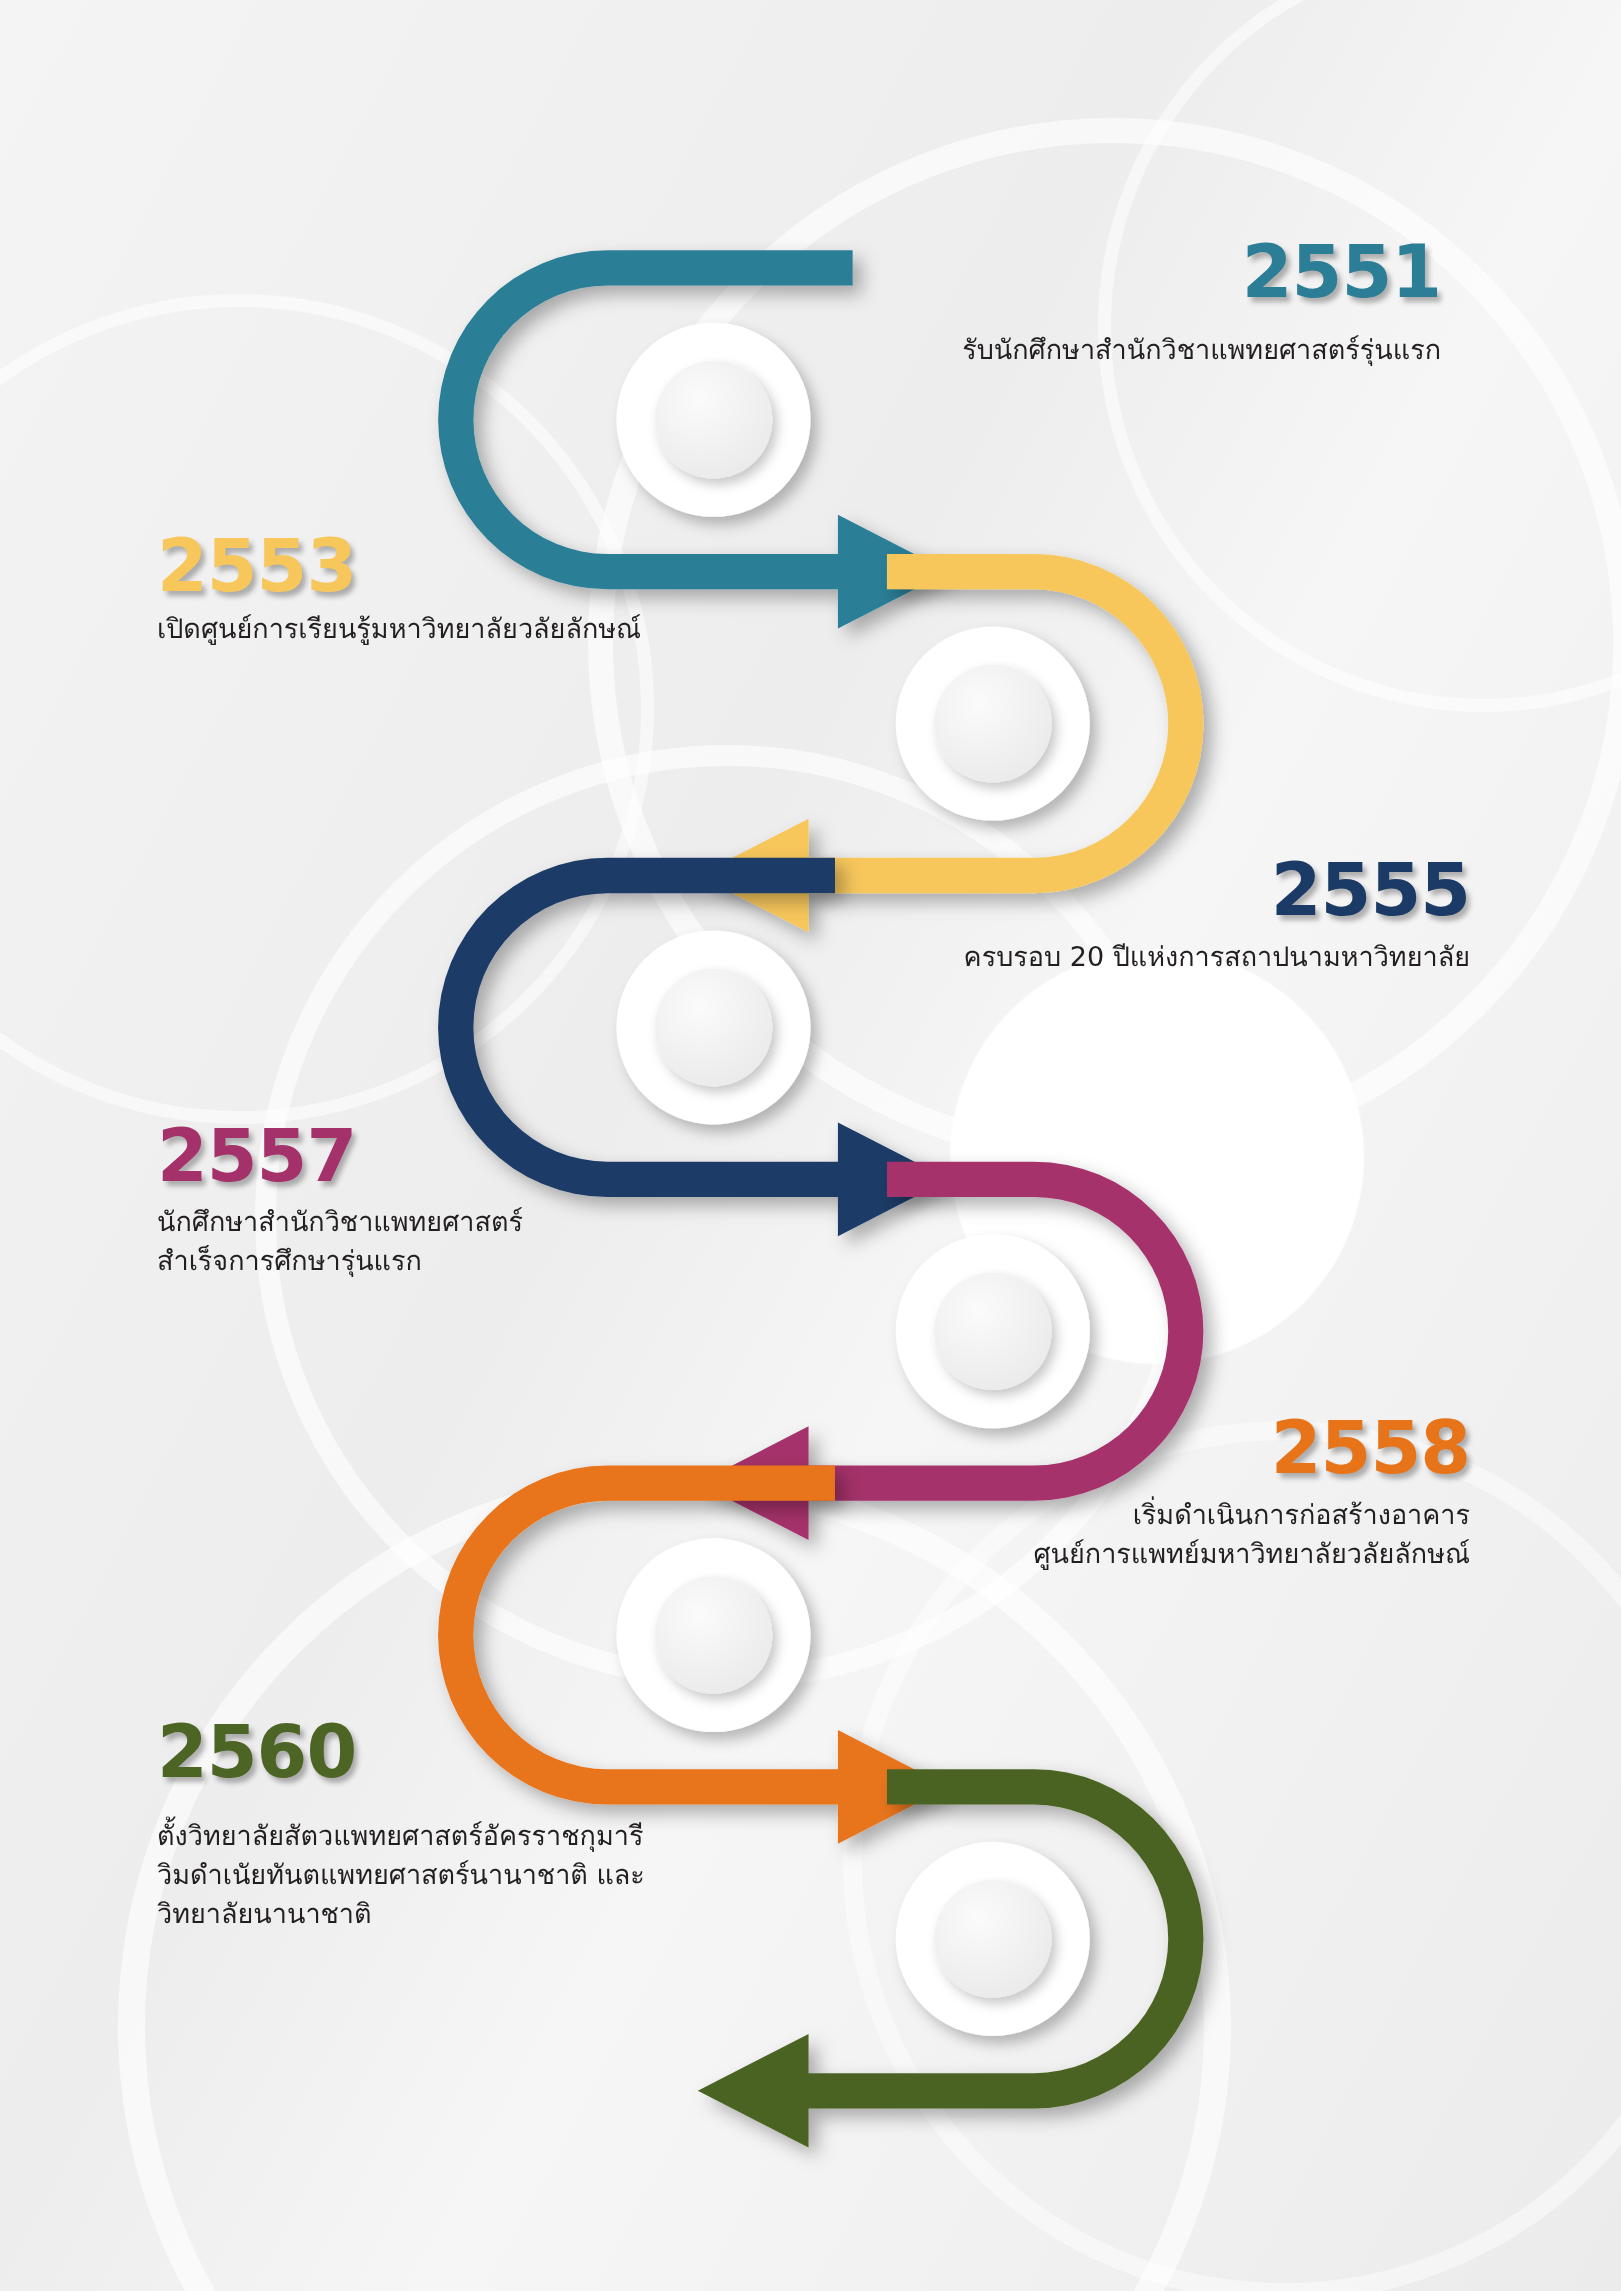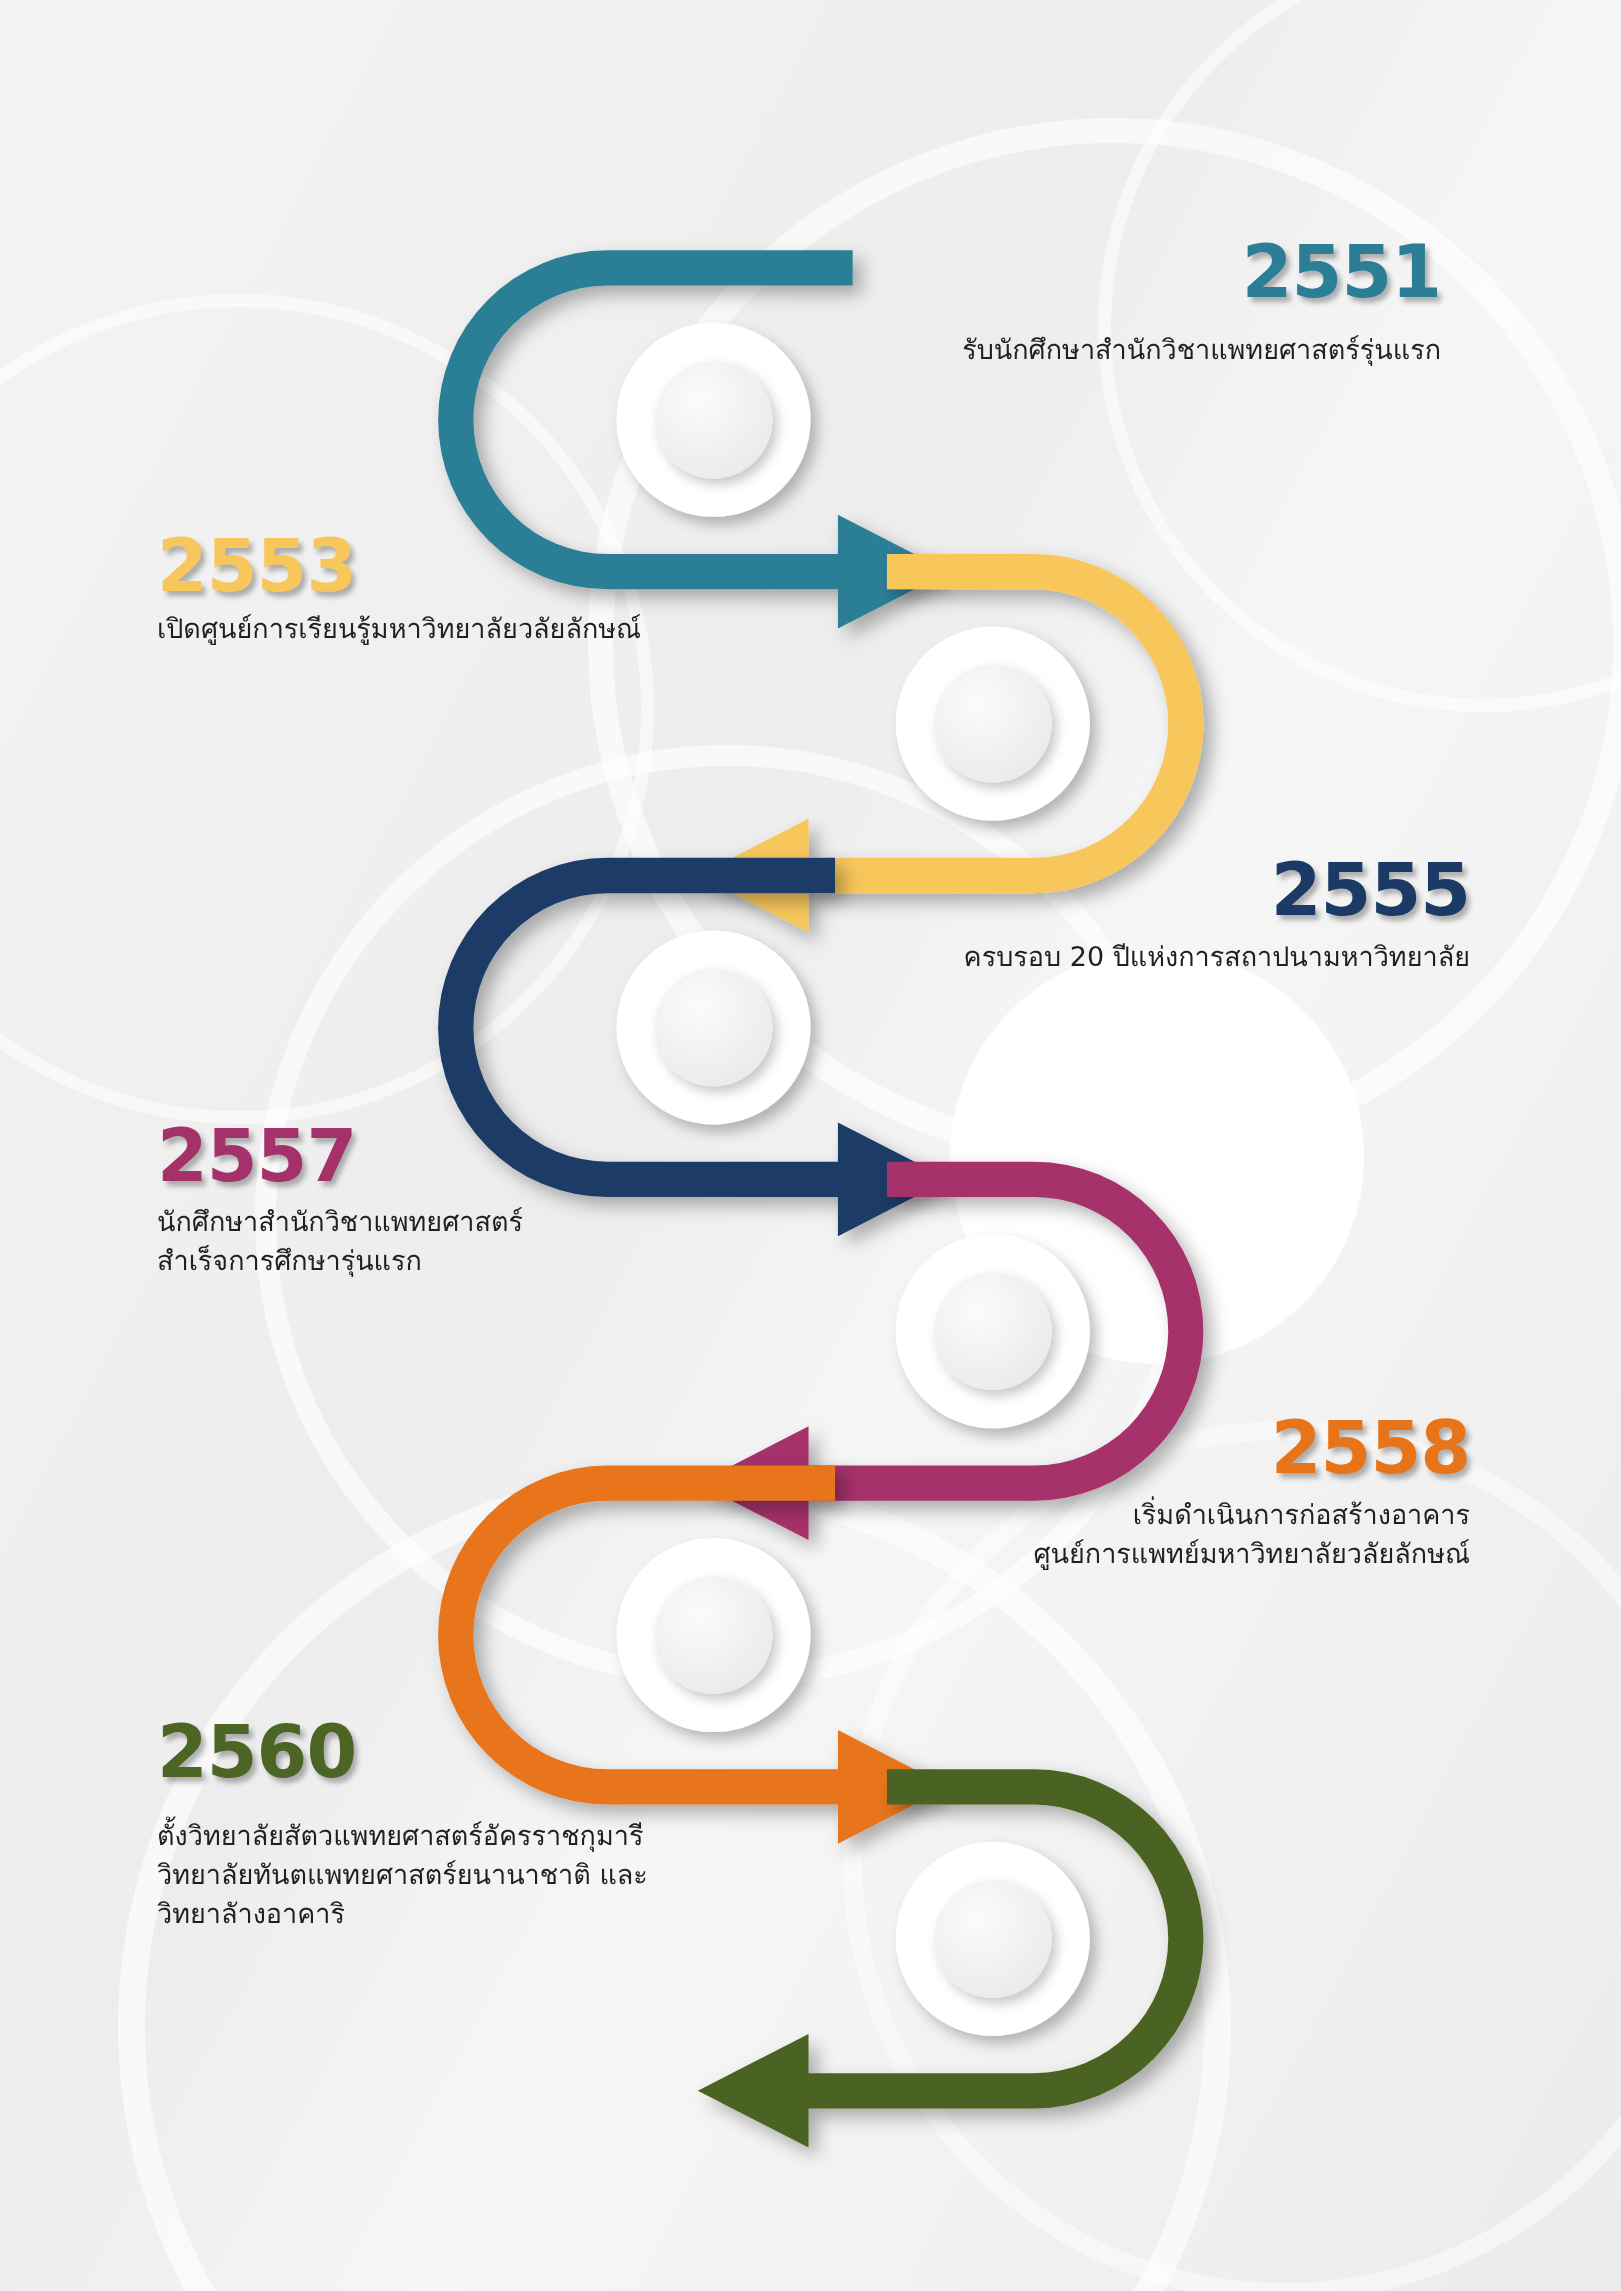--- a/index.html
+++ b/index.html
@@ -225,19 +225,19 @@
     <div class="desc" style="margin-top:9.8px;">
       <div>เริ่มดำเนินการก่อสร้างอาคาร</div>
       <div>ศูนย์การแพทย์มหาวิทยาลัยวลัยลักษณ์</div>
     </div>
   </div>
 
   <div class="node align-left" style="left:157px;top:1715px;width:667px;">
     <div class="year" style="color:#4C6424;">2560</div>
     <div class="desc" style="margin-top:27px;">
       <div>ตั้งวิทยาลัยสัตวแพทยศาสตร์อัครราชกุมารี</div>
-      <div>วิทยาลัยทันตแพทยศาสตร์ยนานาชาติ และ</div>
-      <div>วิทยาลัางอาคาริ</div>
+      <div>วิมดำเนัยทันตแพทยศาสตร์นานาชาติ และ</div>
+      <div>วิทยาลัยนานาชาติ</div>
     </div>
   </div>
 
 </div>
 
 
 </body></html>

